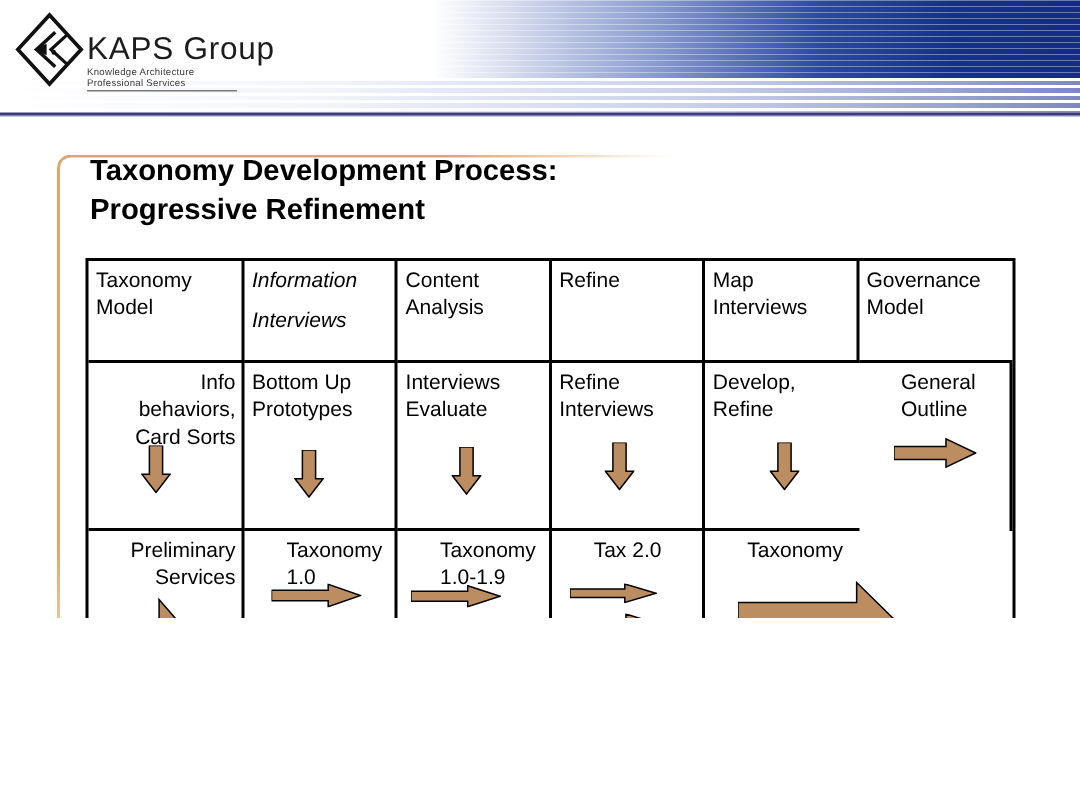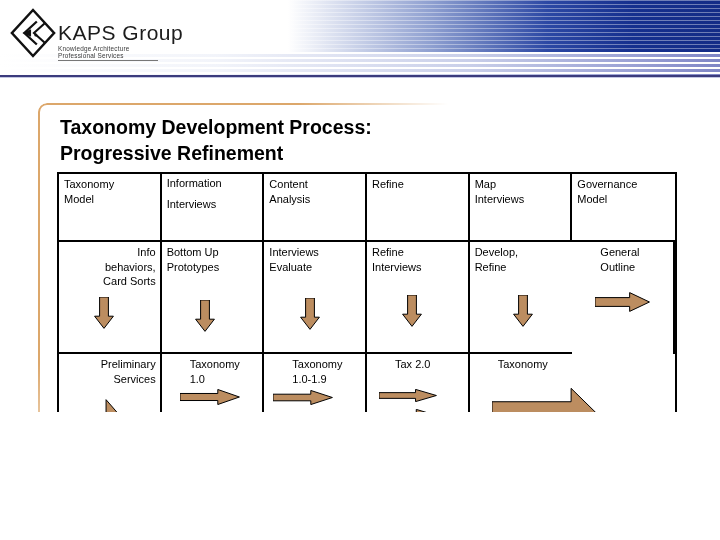--- a/index.html
+++ b/index.html
@@ -31,36 +31,36 @@
   .logo-name{font-size:21px;letter-spacing:.5px;color:#1c1c1c;line-height:1;}
   .logo-tagline{font-size:6.4px;letter-spacing:.2px;color:#3a3a3a;margin-top:2px;border-bottom:1px solid #777;padding-bottom:1px;width:100px;}
   
   .content-frame{
     position:absolute;left:38px;top:103px;width:420px;height:337px;
     border-top:2px solid #dca76b;border-left:2px solid #dca76b;border-top-left-radius:9px;
     -webkit-mask-image:radial-gradient(circle at 0 0,#000 0 260px,transparent 410px);
     mask-image:radial-gradient(circle at 0 0,#000 0 260px,transparent 410px);
   }
   
-  .title{position:absolute;left:60px;top:115px;font-size:19.5px;font-weight:bold;line-height:1.32;}
+  .title{position:absolute;left:60px;top:102px;font-size:19.5px;font-weight:bold;line-height:1.32;}
   
   .process-table{
     position:absolute;left:57px;top:172px;width:620px;height:300px;
     display:grid;grid-template-columns:repeat(6,1fr);grid-template-rows:68px 112px 120px;
     border:2px solid #000;box-sizing:border-box;background:#fff;
   }
   .cell{
     position:relative;border-right:2px solid #000;border-bottom:2px solid #000;
-    padding:3px 4px 3px 5px;font-size:11px;line-height:1.32;overflow:visible;box-sizing:border-box;
+    padding:3px 4px 3px 5px;font-size:14px;line-height:1.32;overflow:visible;box-sizing:border-box;
   }
   .cell.last-col{border-right:none;}
   .cell.last-row{border-bottom:none;padding-left:28px;}
   .cell-text{position:relative;z-index:2;white-space:pre-line;}
   .cell-text.center{text-align:right;}
-  .cell-text.spread{line-height:1.95;margin-top:-4px;}
+  .cell-text.spread{line-height:1.95;margin-top:-4px;font-style:italic;}
   .arrow{position:absolute;z-index:1;}
   .arrow polygon{fill:#bc8d60;stroke:#000;stroke-width:1;}
   
   .page-box{
     position:absolute;left:648px;top:500px;width:33px;height:33px;box-sizing:border-box;
     border:1px solid #d9a56a;background:#fffefb;border-radius:2px;
     box-shadow:1px 2px 2px rgba(200,170,130,.35);
     font-size:12px;color:#1a2a55;text-align:center;padding-top:4px;
   }
   .footer-line{position:absolute;left:681px;top:518px;width:39px;height:2px;background:#efae74;}

